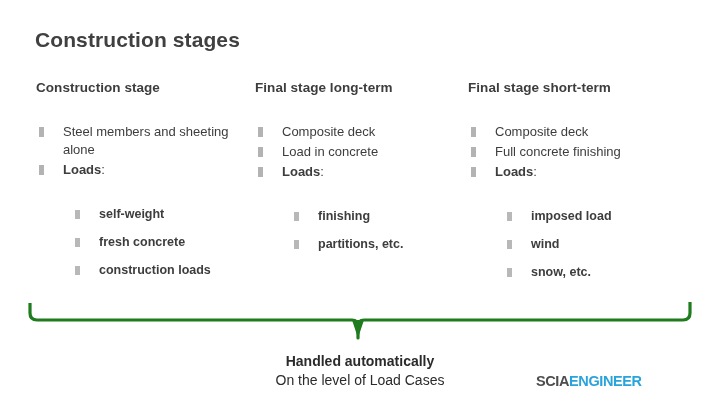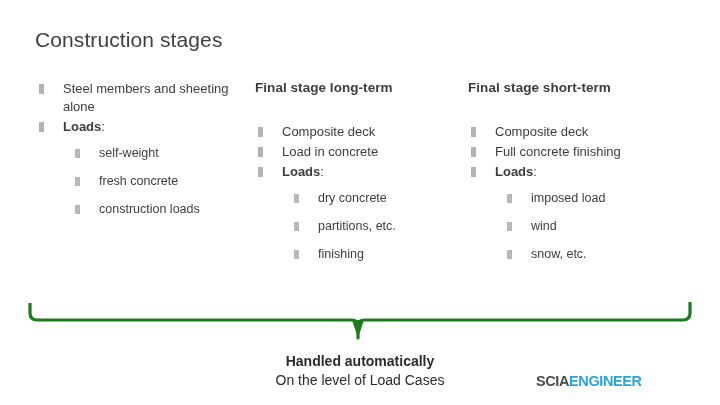--- a/index.html
+++ b/index.html
@@ -19,21 +19,21 @@
     background: #ffffff;
     overflow: hidden;
   }
 
   
   .slide-title {
     position: absolute;
     left: 35px;
     top: 28px;
     font-size: 21px;
-    font-weight: 400;
+    font-weight: 700;
     color: #404040;
     letter-spacing: 0.1px;
     white-space: nowrap;
   }
 
   
   .col {
     position: absolute;
     top: 80px;
   }
@@ -72,21 +72,22 @@
     height: 10px;
     background: #b3b3b3;
     display: block;
   }
   li.gap { margin-bottom: 16px; }
 
   li.loads > .label { font-weight: bold; color: #3d3d3d; margin-top: 28px; }
   li.loads > .label .colon { font-weight: normal; }
 
   ul.lvl2 {
-    margin-top: 9px;
+    margin-top: 27px;
+    font-weight: bold;
   }
   ul.lvl2 > li {
     position: relative;
     padding-left: 29px;
     font-size: 12.5px;
     color: #3d3d3d;
     line-height: 17px;
     margin-bottom: 11px;
   }
   ul.lvl2 > li > .bullet {
@@ -147,20 +148,21 @@
   .logo .engineer { color: #29a3dc; }
 </style>
 </head>
 <body>
 
 <div id="slide">
 
   <div class="slide-title">Construction stages</div>
 
   <div class="col col-1">
+    <div class="col-header">Construction stage</div>
     <ul class="lvl1">
       <li class="gap">
         <span class="bullet"></span>
         <span class="label">Steel members and sheeting alone</span>
       </li>
       <li class="loads">
         <span class="bullet"></span>
         <span class="label"><span>Loads</span><span class="colon">:</span></span>
         <div class="sub-wrap">
           <ul class="lvl2">
@@ -193,29 +195,25 @@
         <span class="bullet"></span>
         <span class="label">Load in concrete</span>
       </li>
       <li class="loads">
         <span class="bullet"></span>
         <span class="label"><span>Loads</span><span class="colon">:</span></span>
         <div class="sub-wrap">
           <ul class="lvl2">
             <li>
               <span class="bullet"></span>
-              <span>dry concrete</span>
+              <span>finishing</span>
             </li>
             <li>
               <span class="bullet"></span>
               <span>partitions, etc.</span>
-            </li>
-            <li>
-              <span class="bullet"></span>
-              <span>finishing</span>
             </li>
           </ul>
         </div>
       </li>
     </ul>
   </div>
 
   <div class="col col-3">
     <div class="col-header">Final stage short-term</div>
     <ul class="lvl1">

